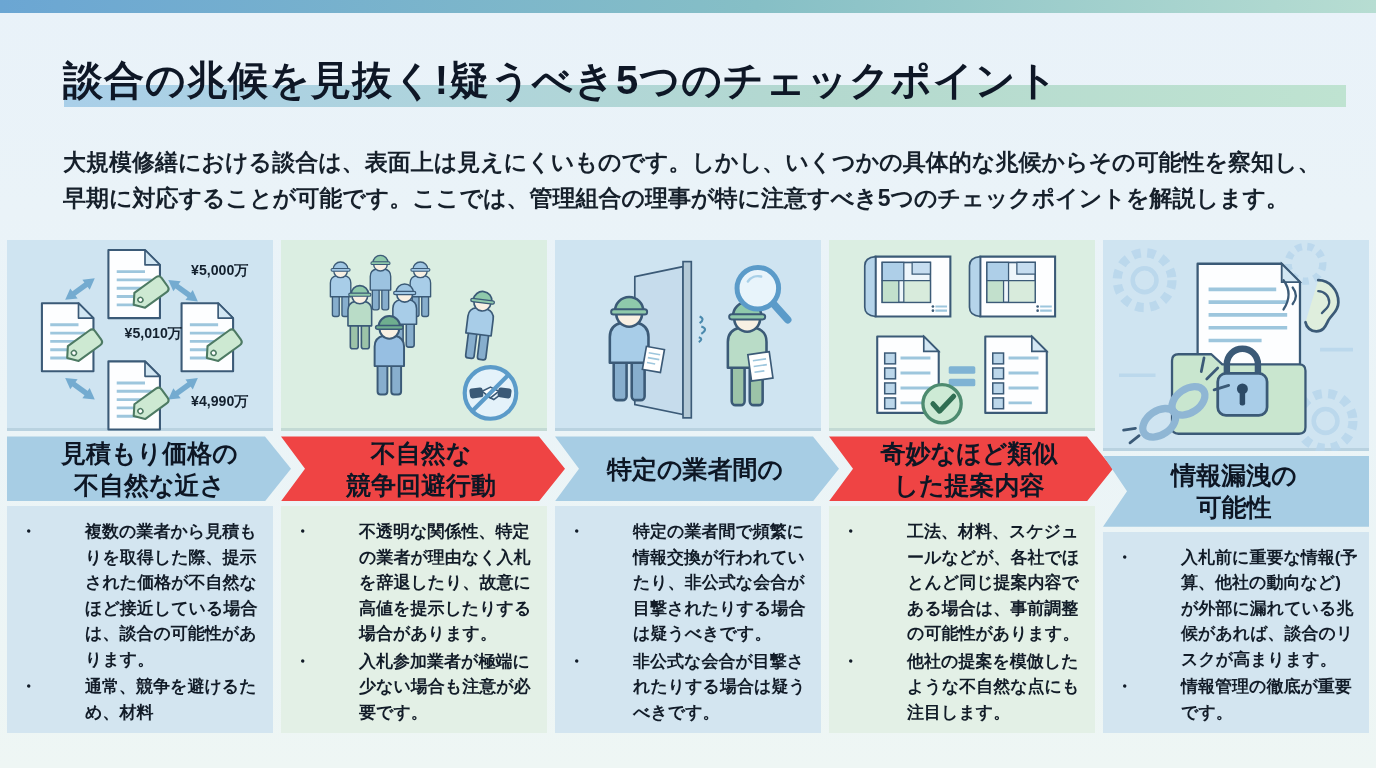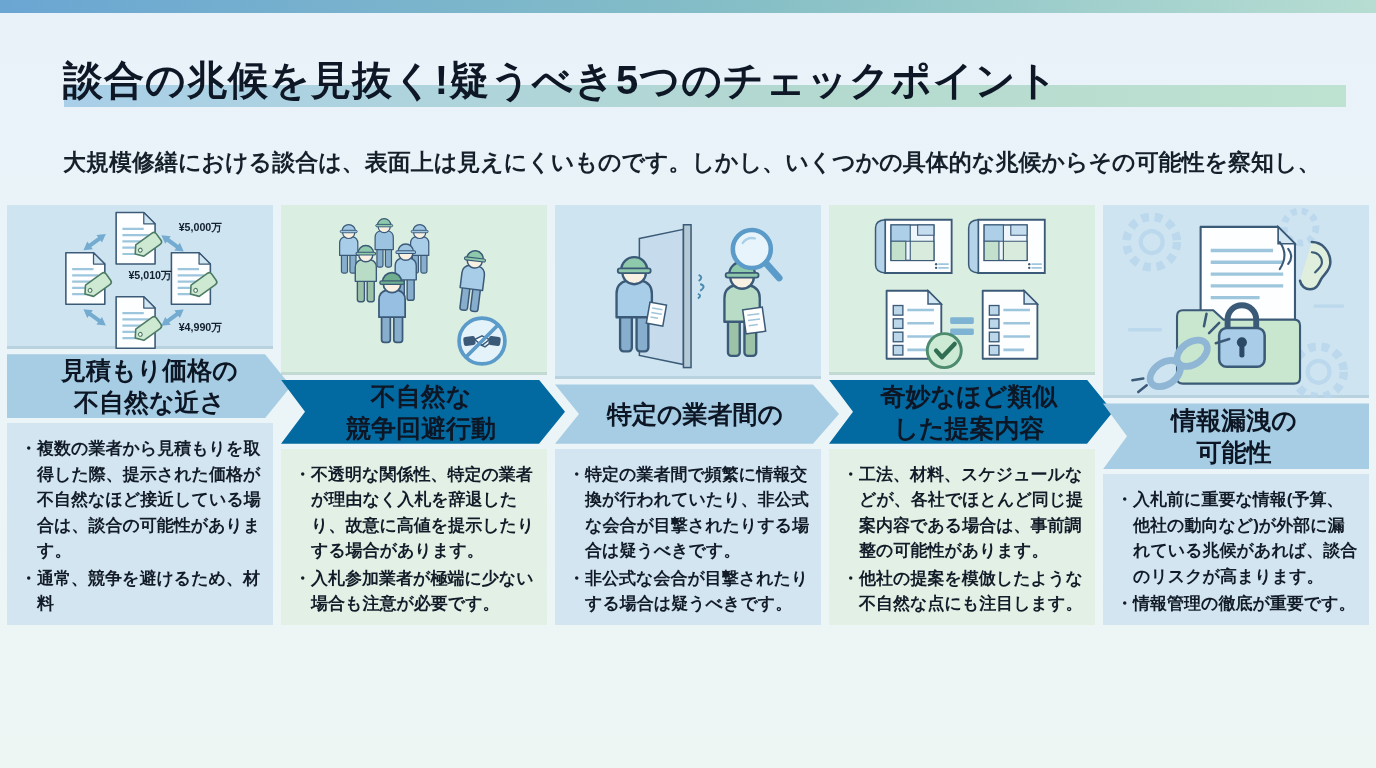--- a/index.html
+++ b/index.html
@@ -16,45 +16,45 @@
     position:relative;z-index:1;margin:0;white-space:nowrap;
     font-size:40px;font-weight:800;letter-spacing:1px;line-height:1.15;color:#0e1726;
   }
   .title-underline{
     position:absolute;left:1px;bottom:-4px;width:1282px;height:22px;z-index:0;
     background:linear-gradient(90deg,#a9cfe9 0%,#b4d9cf 60%,#bfe3d1 100%);
   }
   .intro{margin:0;font-size:23px;font-weight:700;line-height:1.55;color:#16202b;white-space:nowrap;}
   .intro.first{margin-top:42px;}
 
-  .columns{display:flex;gap:8px;padding:0 7px;margin-top:24px;height:420px;}
+  .columns{display:flex;gap:8px;padding:0 7px;margin-top:24px;height:493px;}
   .col{flex:1 1 0;min-width:0;display:flex;flex-direction:column;}
   .illus{height:230px;position:relative;overflow:hidden;box-shadow:inset 0 -3px 0 rgba(90,130,150,.18);}
   .theme-blue .illus{background:#cfe4f1;}
   .theme-green .illus{background:#dbeee2;}
   .illus svg{display:block;width:100%;height:100%;}
 
   .banner{
     height:78px;margin-top:5px;position:relative;z-index:2;
     display:flex;flex-direction:column;justify-content:center;text-align:center;
     width:calc(100% + 18px);margin-right:-18px;padding:0 26px 0 22px;box-sizing:border-box;
     clip-path:polygon(0 0,calc(100% - 26px) 0,100% 50%,calc(100% - 26px) 100%,0 100%,24px 50%);
   }
   .col:first-child .banner{clip-path:polygon(0 0,calc(100% - 26px) 0,100% 50%,calc(100% - 26px) 100%,0 100%);padding-left:27px;}
   .col:last-child .banner{width:100%;margin-right:12px;clip-path:polygon(0 0,100% 0,100% 100%,0 100%,24px 50%);}
   .theme-blue .banner{background:#a7cde4;}
-  .theme-green .banner{background:#0369a1;}
+  .theme-green .banner{background:#ef4444;}
   .banner-line{font-size:25px;font-weight:800;line-height:32px;color:#0d1624;}
 
   .bullets{flex:1;margin-top:5px;padding:13px 11px 6px 13px;box-sizing:border-box;}
   .theme-blue .bullets{background:#d3e5f0;}
   .theme-green .bullets{background:#e3f0e6;}
   .bullet{display:flex;font-size:17px;font-weight:700;line-height:1.5;color:#121c28;margin-bottom:2px;}
   .bdot{flex:0 0 15px;}
-  .btext{flex:1;}
+  .btext{flex:1;margin-left:48px;}
 
   svg text{font-family:"Liberation Sans","DejaVu Sans",sans-serif;}
 </style>
 </head>
 <body>
 
 <svg width="0" height="0" style="position:absolute" aria-hidden="true">
   <defs>
     <g id="qdoc">
       <path d="M0 0 h44 l18 18 v64 h-62 Z" fill="#fdfeff" stroke="#3b5a77" stroke-width="2.5" stroke-linejoin="round"></path>
@@ -104,20 +104,21 @@
 
 <div class="page">
   <div class="topbar"></div>
 
   <header class="header">
     <div class="title-wrap">
       <h1 class="title">談合の兆候を見抜く!疑うべき5つのチェックポイント</h1>
       <div class="title-underline"></div>
     </div>
     <p class="intro first">大規模修繕における談合は、表面上は見えにくいものです。しかし、いくつかの具体的な兆候からその可能性を察知し、</p>
+    <p class="intro">早期に対応することが可能です。ここでは、管理組合の理事が特に注意すべき5つのチェックポイントを解説します。</p>
   </header>
 
   <main class="columns">
 
     <section class="col theme-blue">
       <div class="illus">
         <svg viewBox="0 0 268 230">
           <g>
             <use href="#dar" transform="translate(44,72) rotate(-36)"></use>
             <use href="#dar" transform="translate(168,48) rotate(36)"></use>

